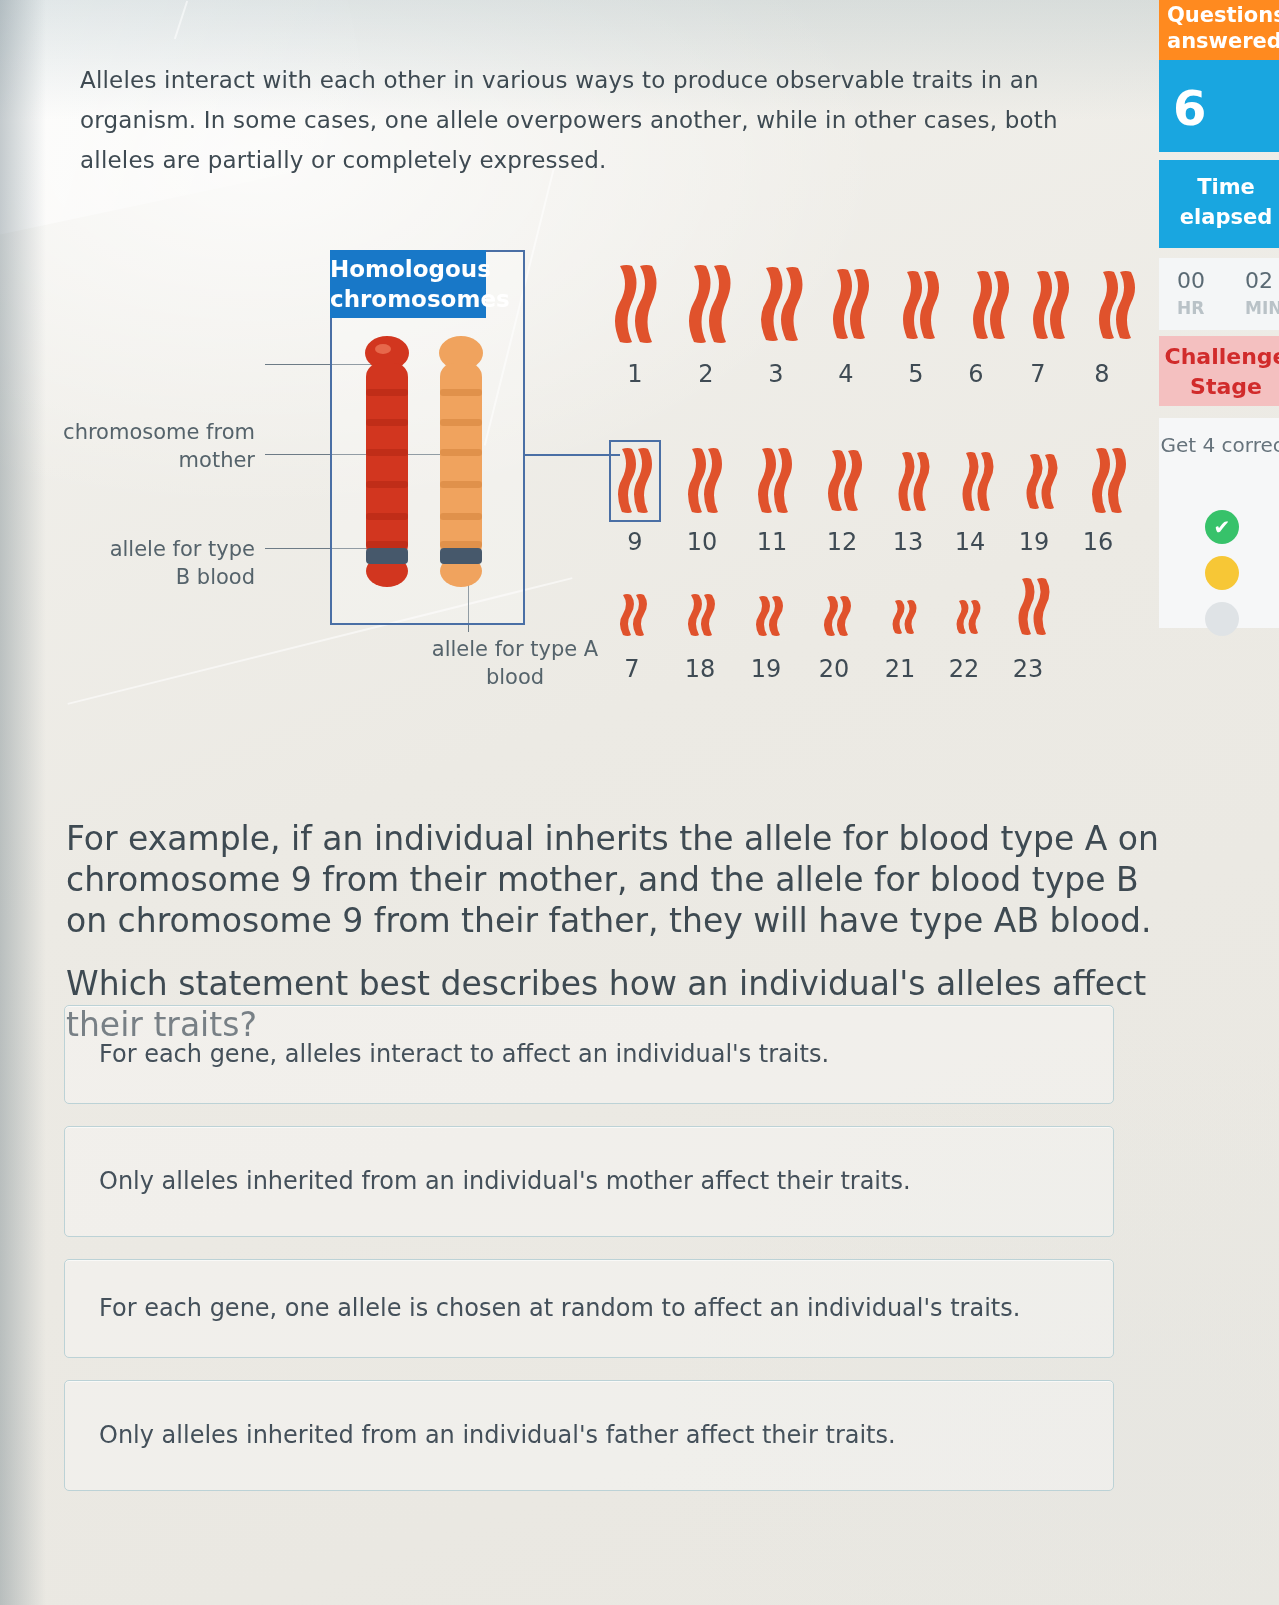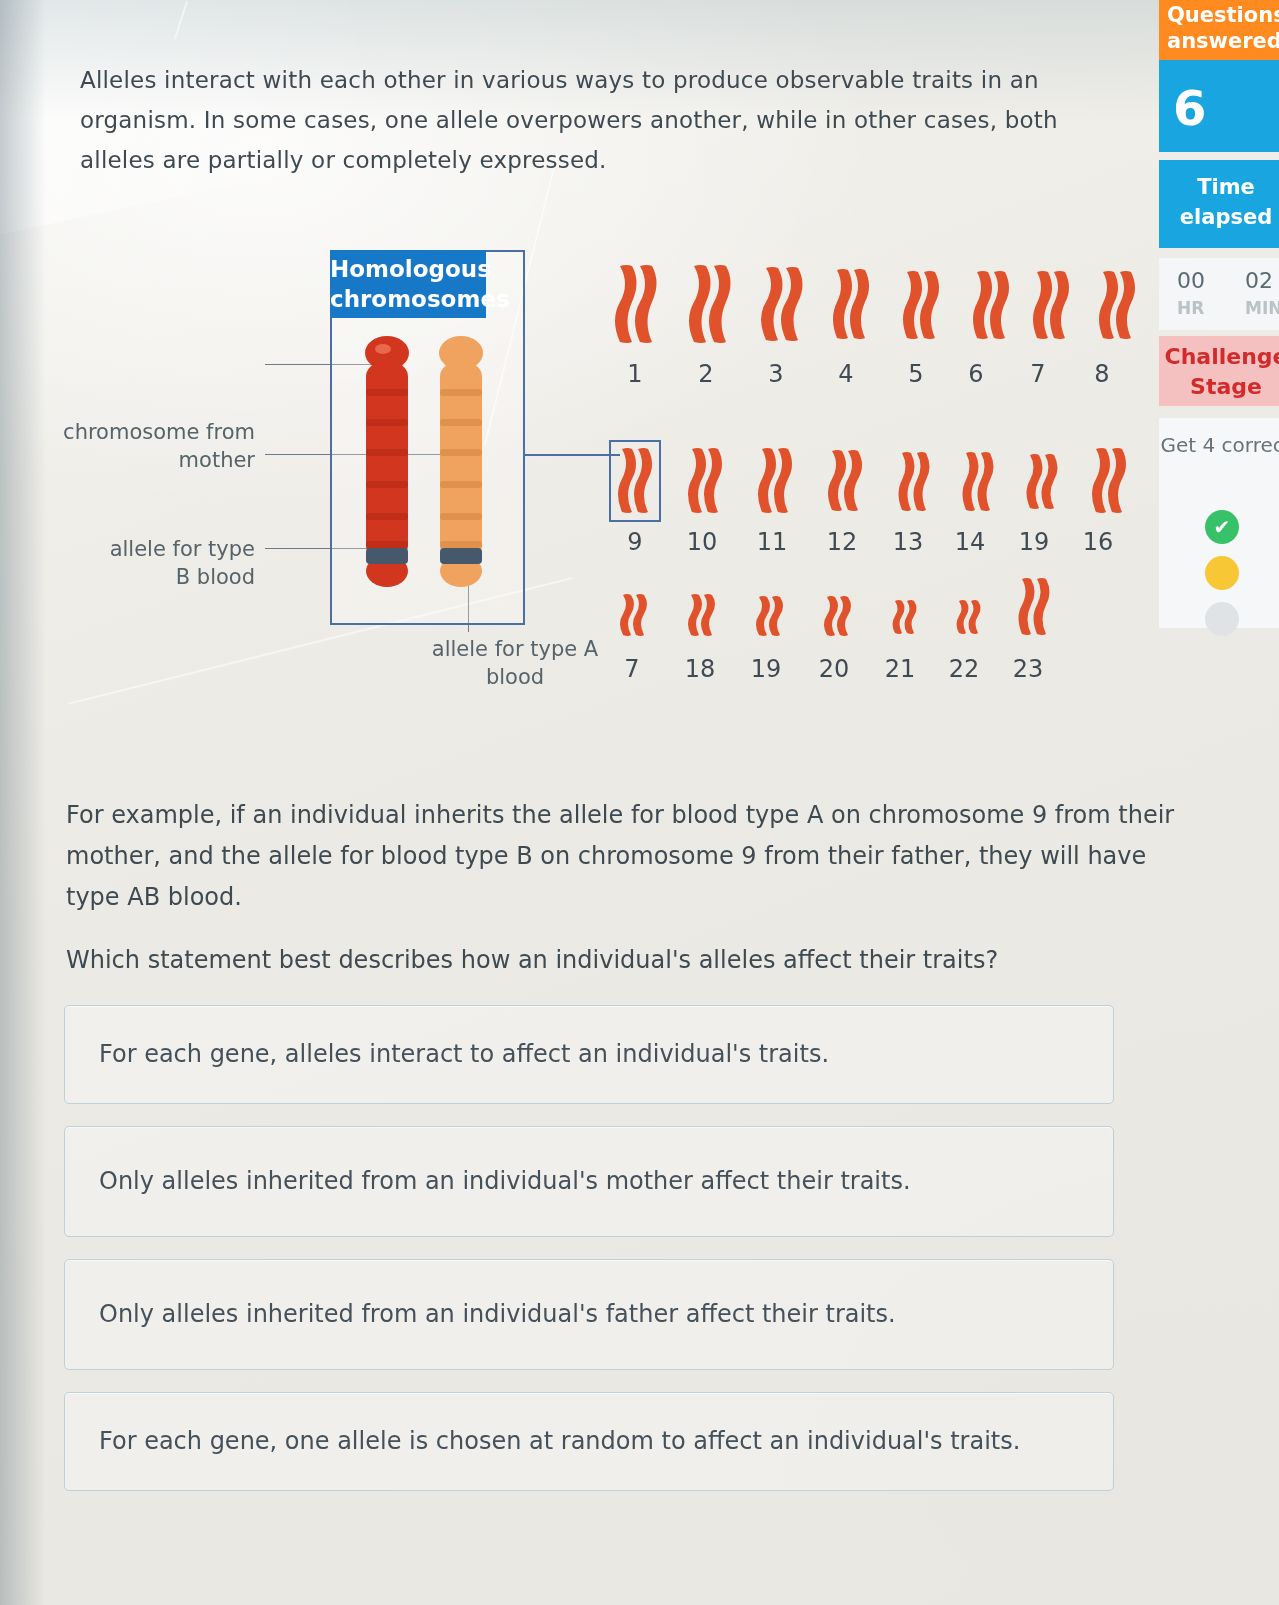--- a/index.html
+++ b/index.html
@@ -116,23 +116,24 @@
   .kline {
     position: absolute;
     background: #4a6fa5;
   }
 
   
   .para {
     position: absolute;
     left: 66px;
     width: 1120px;
-    font-size: 24px;
+    font-size: 33px;
     line-height: 41px;
     color: #3e4a52;
+    margin-top: 23px;
   }
   .para.ex { top: 795px; }
   .para.q  { top: 940px; }
 
   
   .choices {
     position: absolute;
     left: 64px; top: 1005px;
     width: 1050px;
   }
@@ -519,22 +520,22 @@
   <div class="knum" style="left:856px; top:415px;">22</div>
   <div class="knum" style="left:920px; top:415px;">23</div>
 </div>
 
 <div class="para ex">For example, if an individual inherits the allele for blood type A on chromosome 9 from their mother, and the allele for blood type B on chromosome 9 from their father, they will have type AB blood.</div>
 <div class="para q">Which statement best describes how an individual's alleles affect their traits?</div>
 
 <div class="choices">
   <div class="choice">For each gene, alleles interact to affect an individual's traits.</div>
   <div class="choice tall">Only alleles inherited from an individual's mother affect their traits.</div>
+  <div class="choice">For each gene, one allele is chosen at random to affect an individual's traits.</div>
   <div class="choice tall">Only alleles inherited from an individual's father affect their traits.</div>
-  <div class="choice">For each gene, one allele is chosen at random to affect an individual's traits.</div>
 </div>
 
 <div class="rail">
   <div class="rail-top">Questions answered</div>
   <div class="rail-count">6</div>
   <div class="rail-time">Time elapsed</div>
   <div class="rail-clock">
     <div class="dd" style="left:18px;">00</div>
     <div class="dd" style="left:86px;">02</div>
     <div class="uu" style="left:18px;">HR</div>

